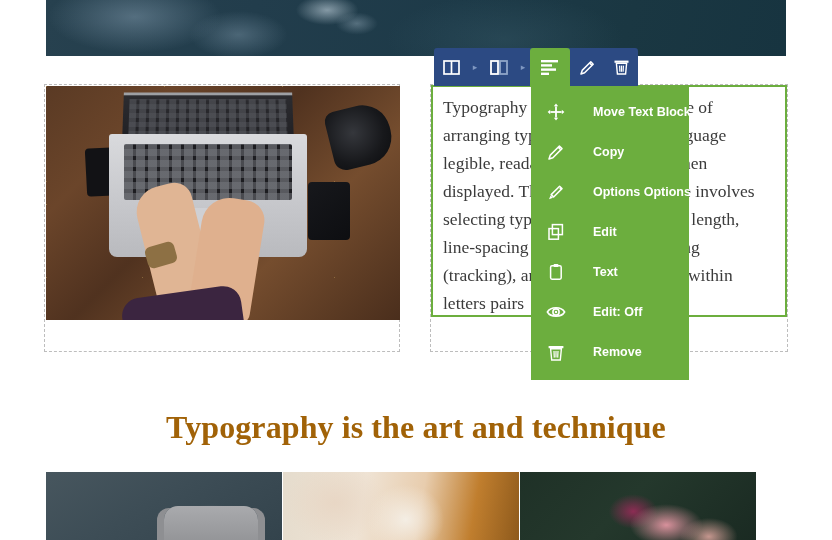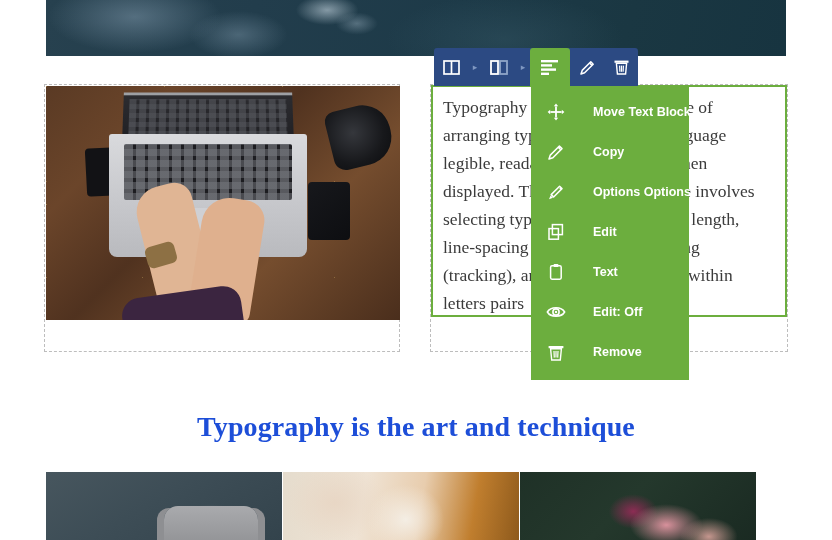--- a/index.html
+++ b/index.html
@@ -167,22 +167,22 @@
   .heading-row {
     position: absolute;
     left: 44px; top: 396px;
     width: 744px; height: 62px;
     display: flex; align-items: center; justify-content: center;
   }
   .heading-row h2 {
     margin: 0;
     font-family: "Liberation Serif", serif;
     font-weight: bold;
-    font-size: 28px;
-    color: #1d4ed8;
+    font-size: 32px;
+    color: #a16207;
     letter-spacing: 0.1px;
     white-space: nowrap;
   }
 
   
   .row-gallery {
     position: absolute;
     left: 46px; top: 472px;
     width: 740px; height: 68px;
     display: flex;

